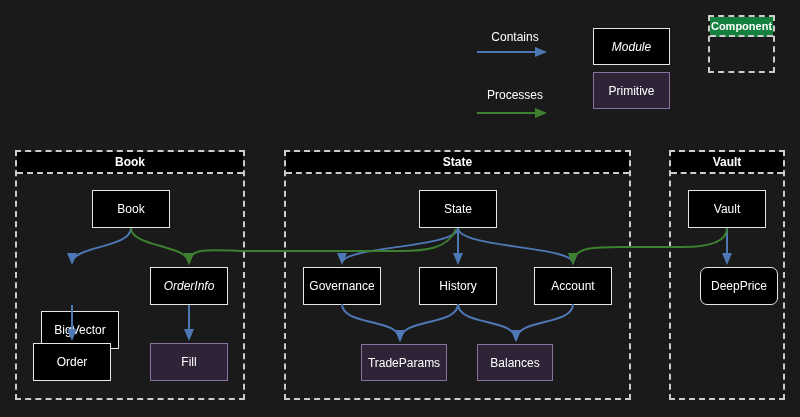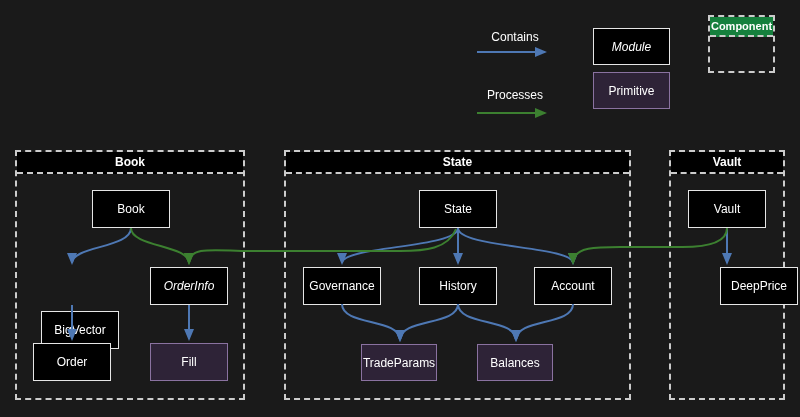--- a/index.html
+++ b/index.html
@@ -86,31 +86,31 @@
     </div>
   <div class="node" style="left:303px;top:267px;">
       <span>Governance</span>
     </div>
   <div class="node" style="left:419px;top:267px;justify-content:center;">
       <span>History</span>
     </div>
   <div class="node" style="left:534px;top:267px;">
       <span>Account</span>
     </div>
-  <div class="node primitive" style="left:361px;top:344px;width:76px;height:37px;">
+  <div class="node primitive" style="left:361px;top:344px;width:86px;height:37px;">
       <span>TradeParams</span>
     </div>
   <div class="node primitive" style="left:477px;top:344px;width:76px;height:37px;">
       <span>Balances</span>
     </div>
 
   <div class="node" style="left:688px;top:190px;">
       <span>Vault</span>
     </div>
-  <div class="node" style="left:720px;top:267px;">
+  <div class="node" style="left:700px;top:267px;border-radius:7px;">
       <span>DeepPrice</span>
     </div>
 
   <svg class="edges" width="800" height="417" viewBox="0 0 800 417">
     <defs>
       <marker id="ah-blue" markerUnits="userSpaceOnUse" markerWidth="12" markerHeight="10" refX="10" refY="5" orient="auto">
         <polygon class="c-head" points="0,0 12,5 0,10"></polygon>
       </marker>
       <marker id="ah-green" markerUnits="userSpaceOnUse" markerWidth="12" markerHeight="10" refX="10" refY="5" orient="auto">
         <polygon class="p-head" points="0,0 12,5 0,10"></polygon>

